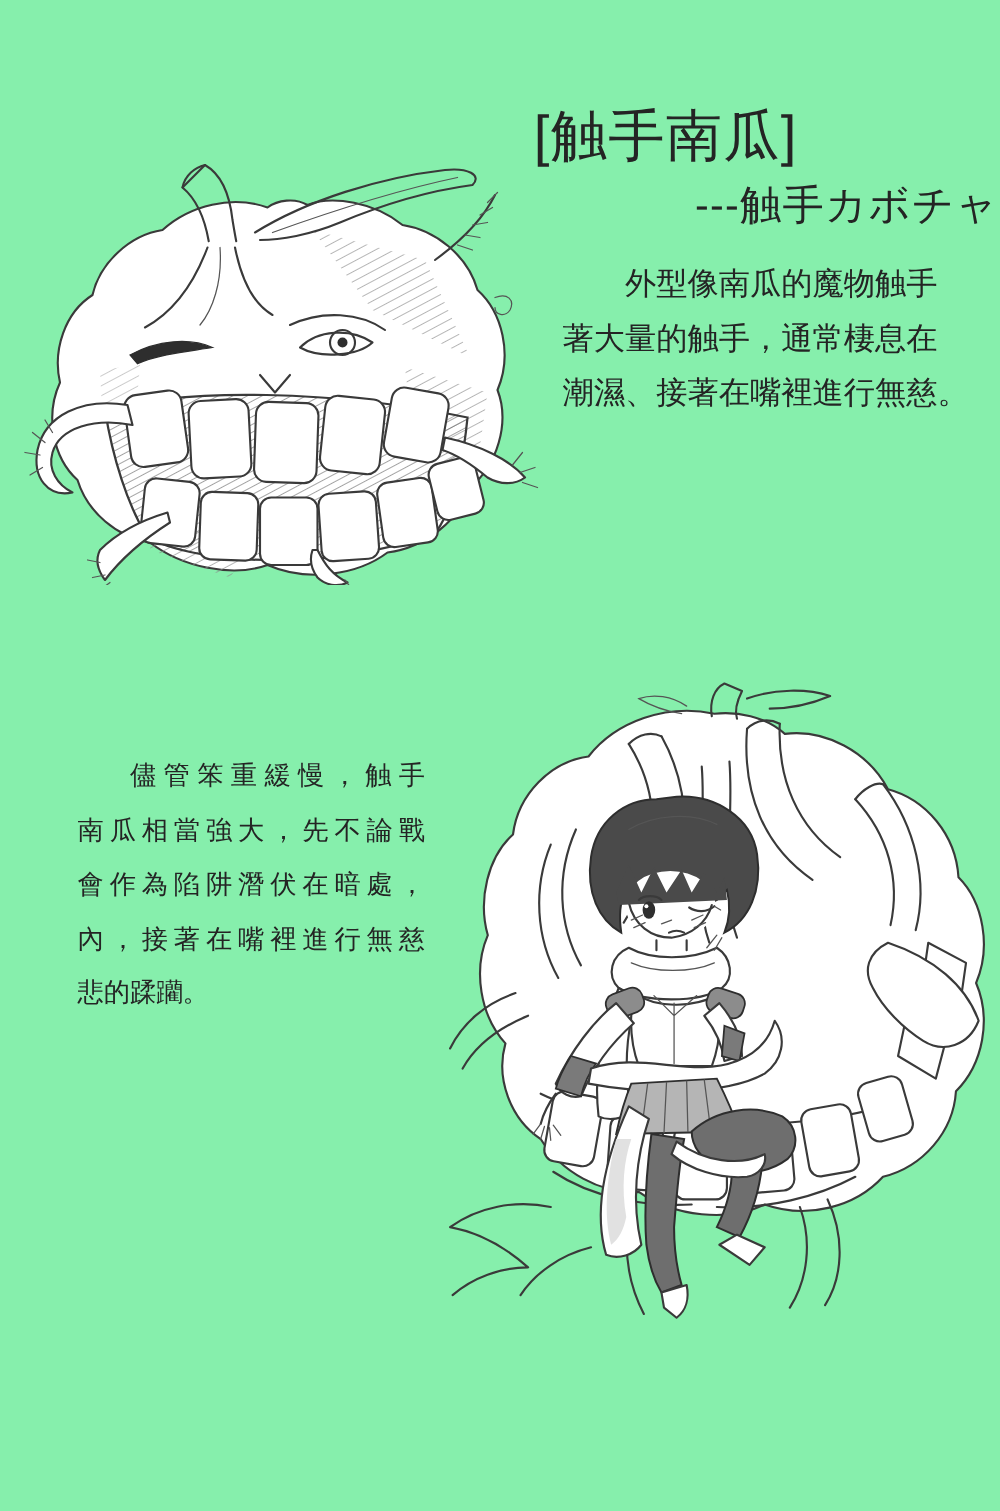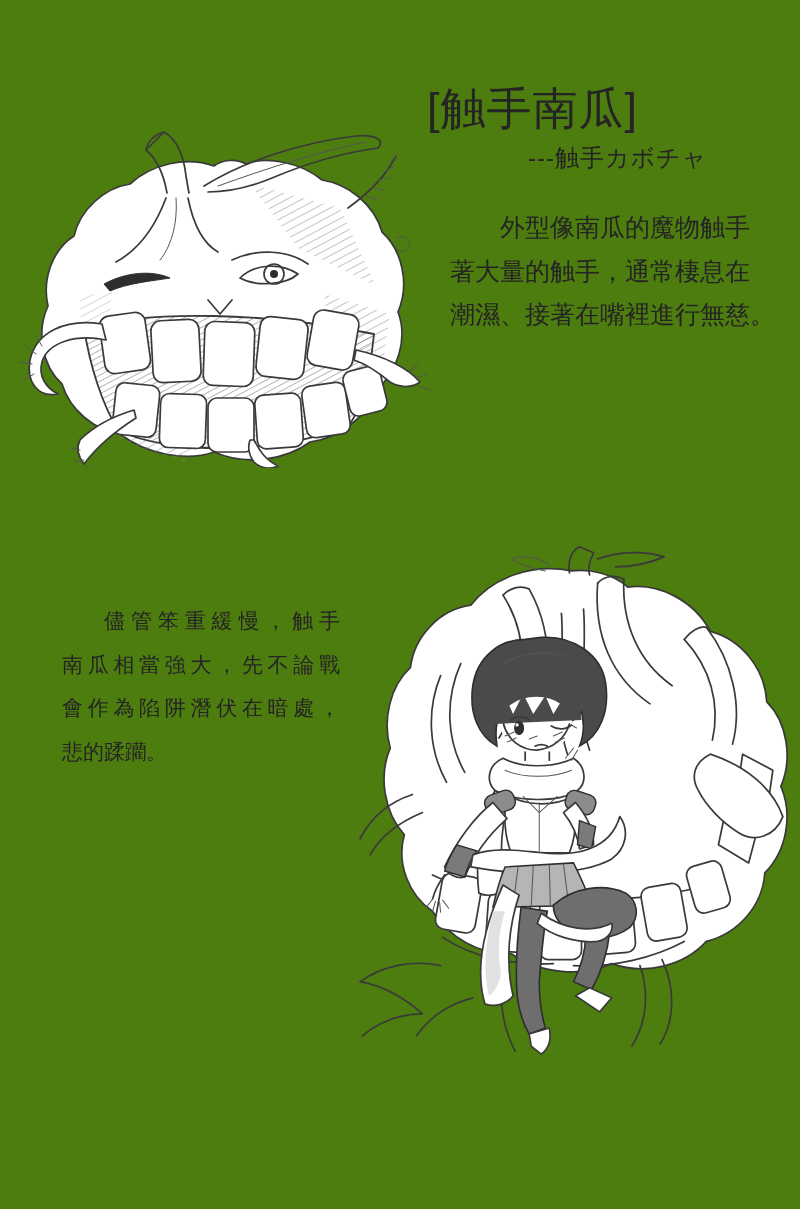--- a/index.html
+++ b/index.html
@@ -1,25 +1,25 @@
 <!DOCTYPE html>
 <html><head>
 <meta charset="utf-8">
 <style>
   html,body{margin:0;padding:0;background:#ffffff;}
   .page{
-    position:relative;width:800px;height:1209px;background:#4d7c0f;overflow:hidden;
+    position:relative;width:800px;height:1209px;background:#86efac;overflow:hidden;
     font-family:"Liberation Sans","DejaVu Sans",sans-serif;color:#242424;
   }
   .title{
     position:absolute;left:427px;top:84px;font-size:45px;line-height:1.1;
     letter-spacing:1px;font-weight:400;white-space:nowrap;
   }
   .subtitle{
-    position:absolute;left:528px;top:144px;font-size:24px;line-height:1.2;
+    position:absolute;left:556px;top:144px;font-size:33px;line-height:1.2;
     letter-spacing:1px;font-weight:400;white-space:nowrap;
   }
   .para{position:absolute;}
   .para .ln{
     text-align:justify;text-align-last:justify;
     white-space:nowrap;
   }
   .para .ln.first{text-indent:2em;}
   .para .ln.end{text-align-last:left;}
   .para1{left:450px;top:206px;width:298px;font-size:25px;line-height:43.5px;}
@@ -41,20 +41,21 @@
   <div class="para para1">
     <div class="ln first">外型像南瓜的魔物触手</div>
     <div class="ln">著大量的触手，通常棲息在</div>
     <div class="ln end">潮濕、接著在嘴裡進行無慈。</div>
   </div>
 
   <div class="para para2">
     <div class="ln first">儘管笨重緩慢，触手</div>
     <div class="ln">南瓜相當強大，先不論戰</div>
     <div class="ln">會作為陷阱潛伏在暗處，</div>
+    <div class="ln">內，接著在嘴裡進行無慈</div>
     <div class="ln end">悲的蹂躪。</div>
   </div>
 
   <div class="illu" style="left:18px;top:88px;width:420px;height:380px;">
     <svg width="420" height="380" viewBox="0 0 420 380">
       <defs>
         <pattern id="hA" width="7" height="7" patternUnits="userSpaceOnUse" patternTransform="rotate(62)">
           <line x1="0" y1="0" x2="0" y2="7" stroke="#8b8b8b" stroke-width="1"></line>
         </pattern>
         <pattern id="hB" width="5.5" height="5.5" patternUnits="userSpaceOnUse" patternTransform="rotate(62)">

